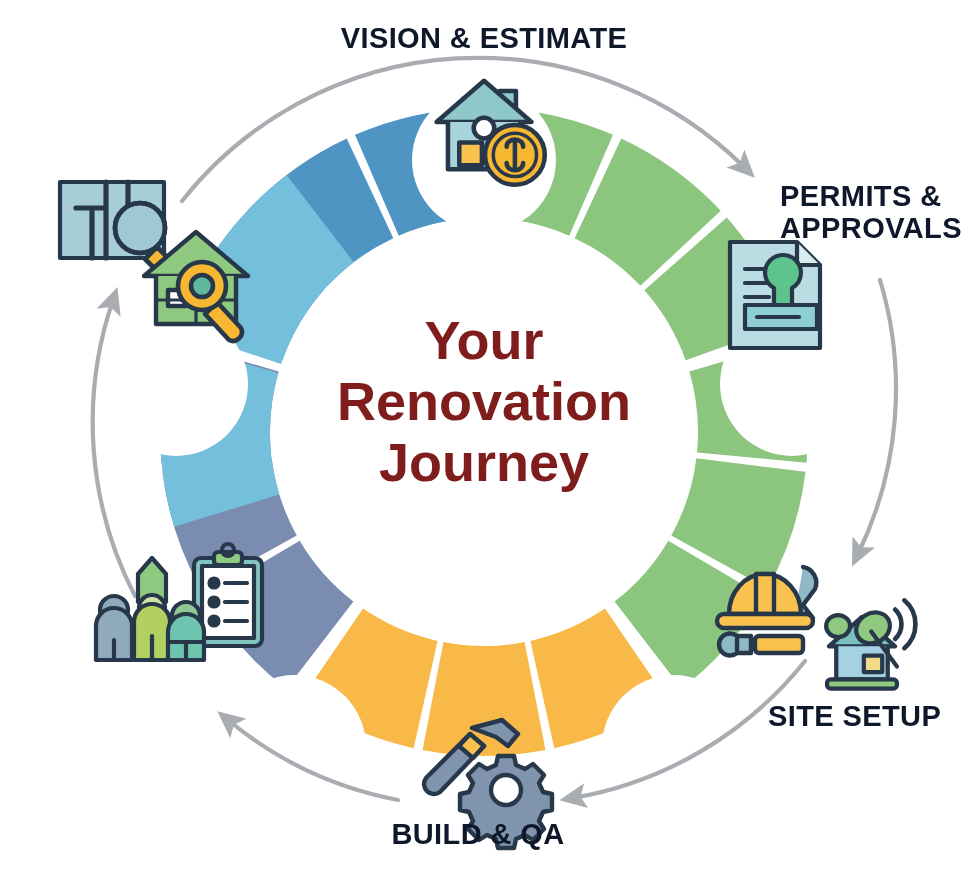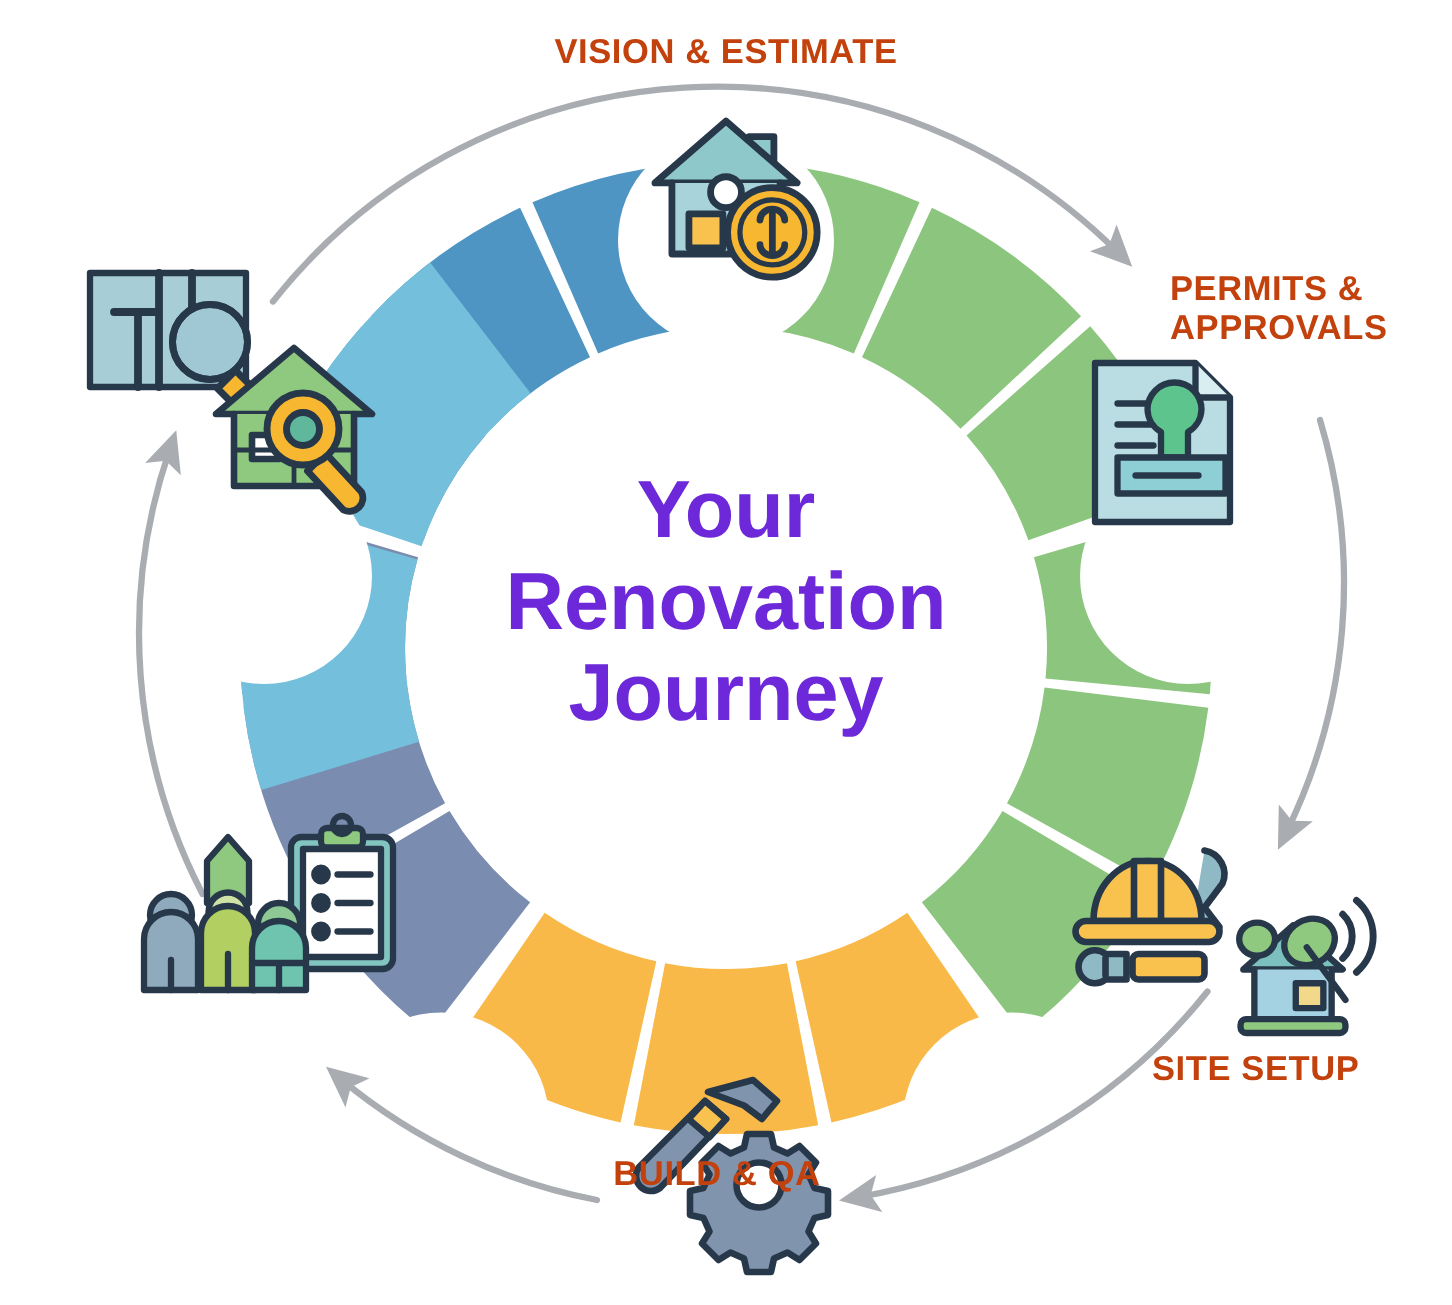--- a/index.html
+++ b/index.html
@@ -23,45 +23,45 @@
     position: absolute;
     left: 0;
     top: 0;
     width: 968px;
     height: 870px;
   }
   .stage-label {
     position: absolute;
     font-family: "Liberation Sans", sans-serif;
     font-weight: bold;
-    font-size: 23px;
+    font-size: 29px;
     letter-spacing: 0.4px;
-    color: #c2410c;
+    color: #0f172a;
     line-height: 1.12;
     text-align: center;
     white-space: pre-line;
   }
   .center-title {
     position: absolute;
     left: 314px;
     top: 310px;
     width: 340px;
     text-align: center;
     font-family: "Liberation Sans", sans-serif;
     font-weight: bold;
     font-size: 54px;
     line-height: 1.13;
-    color: #6d28d9;
+    color: #7f1d1d;
     white-space: pre-line;
   }
   
   #label-0 { left: 334px; top: 22px;  width: 300px; }
   #label-1 { left: 780px; top: 180px; width: 188px; text-align: left; }
   #label-2 { left: 768px; top: 700px; width: 180px; text-align: left; }
-  #label-3 { left: 378px; top: 770px; width: 200px; }
+  #label-3 { left: 378px; top: 818px; width: 200px; }
   #label-4 { left: 6px;   top: 698px; width: 210px; text-align: left; }
 </style>
 </head>
 <body>
 
 <div id="stage">
 
   <svg class="diagram" viewBox="0 0 968 870">
     <defs>
       <marker id="arrowhead" markerWidth="7" markerHeight="7" refX="3.2" refY="3" orient="auto">

